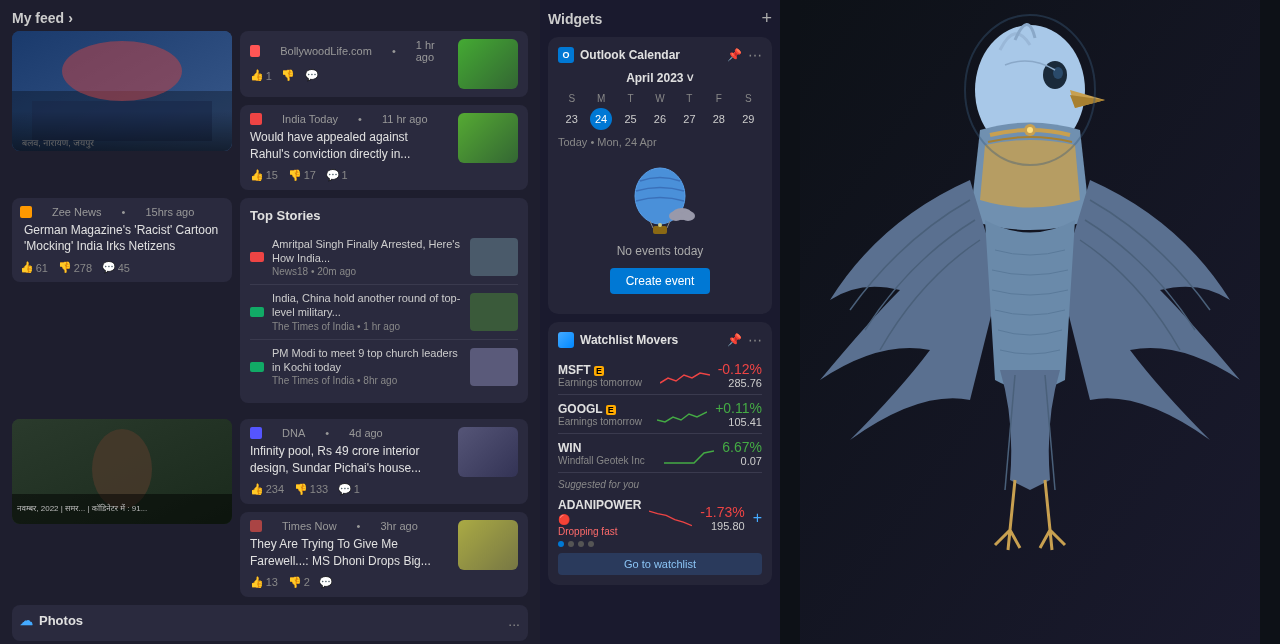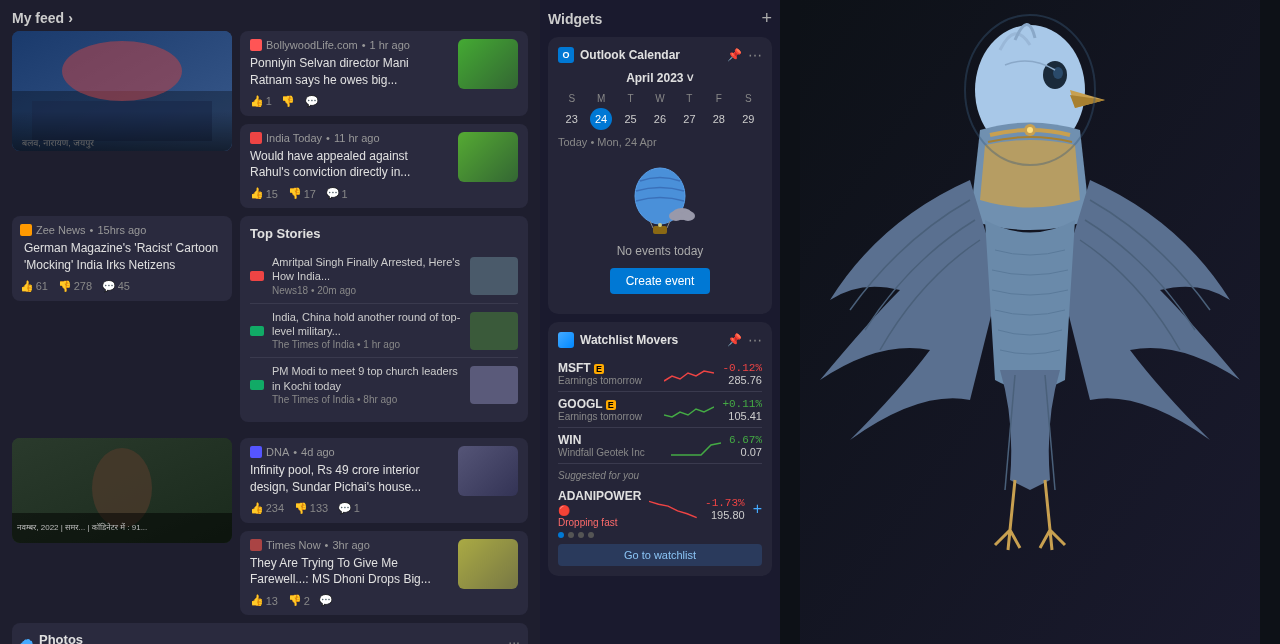--- a/index.html
+++ b/index.html
@@ -59,21 +59,21 @@
       align-items: flex-start;
     }
 
     .news-card-content {
       flex: 1;
     }
 
     .news-source {
       display: flex;
       align-items: center;
-      gap: 4px;
+      gap: 20px;
       font-size: 11px;
       color: #999;
       margin-bottom: 4px;
     }
 
     .source-dot {
       width: 12px;
       height: 12px;
       border-radius: 2px;
       display: inline-block;
@@ -336,22 +336,21 @@
       width: 50px;
       height: 25px;
       margin: 0 8px;
     }
 
     .stock-price-col {
       text-align: right;
     }
 
     .stock-change {
-      font-size: 11px;
-      font-family: Liberation Mono, monospace;
+      font-size: 14px;
     }
 
     .stock-change.negative { color: #e44; }
     .stock-change.positive { color: #4a4; }
     .stock-change.win { color: #4a4; }
 
     .stock-price {
       font-size: 11px;
       color: #ccc;
     }
@@ -498,21 +497,20 @@
     <div class="feed-right-col">
 
       <div class="news-card-small">
         <div class="news-card-content">
           <div class="news-source">
             <span class="source-dot" style="background:#f55;"></span>
             <span>BollywoodLife.com</span>
             <span>•</span>
             <span>1 hr ago</span>
           </div>
-          <div class="news-title">Ponniyin Selvan director Mani Ratnam says he owes big...</div>
           <div class="news-actions">
             <span class="action-icon">👍 <span>1</span></span>
             <span class="action-icon">👎</span>
             <span class="action-icon">💬</span>
           </div>
         </div>
         <div class="news-thumb img-bollywood" style="width:60px;height:50px;border-radius:6px;"></div>
       </div>
 
       <div class="news-card-small">

